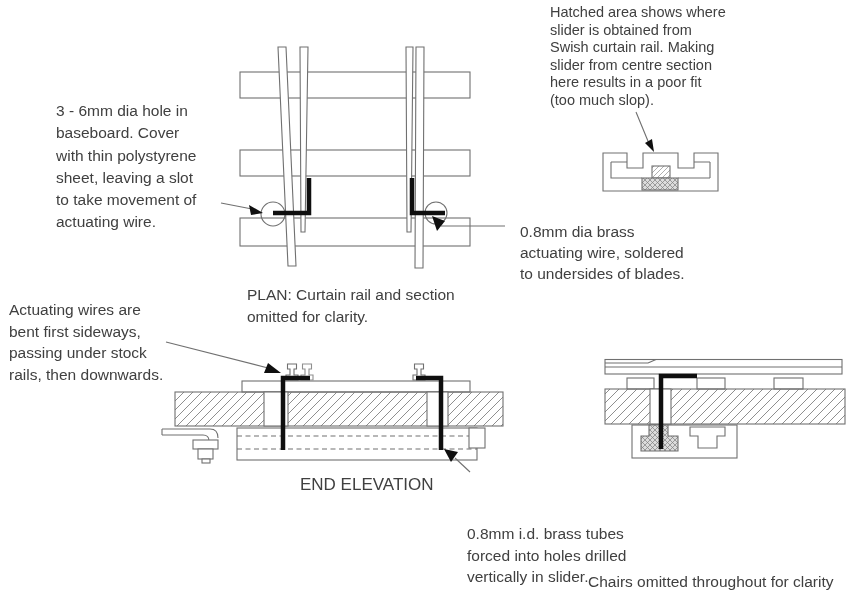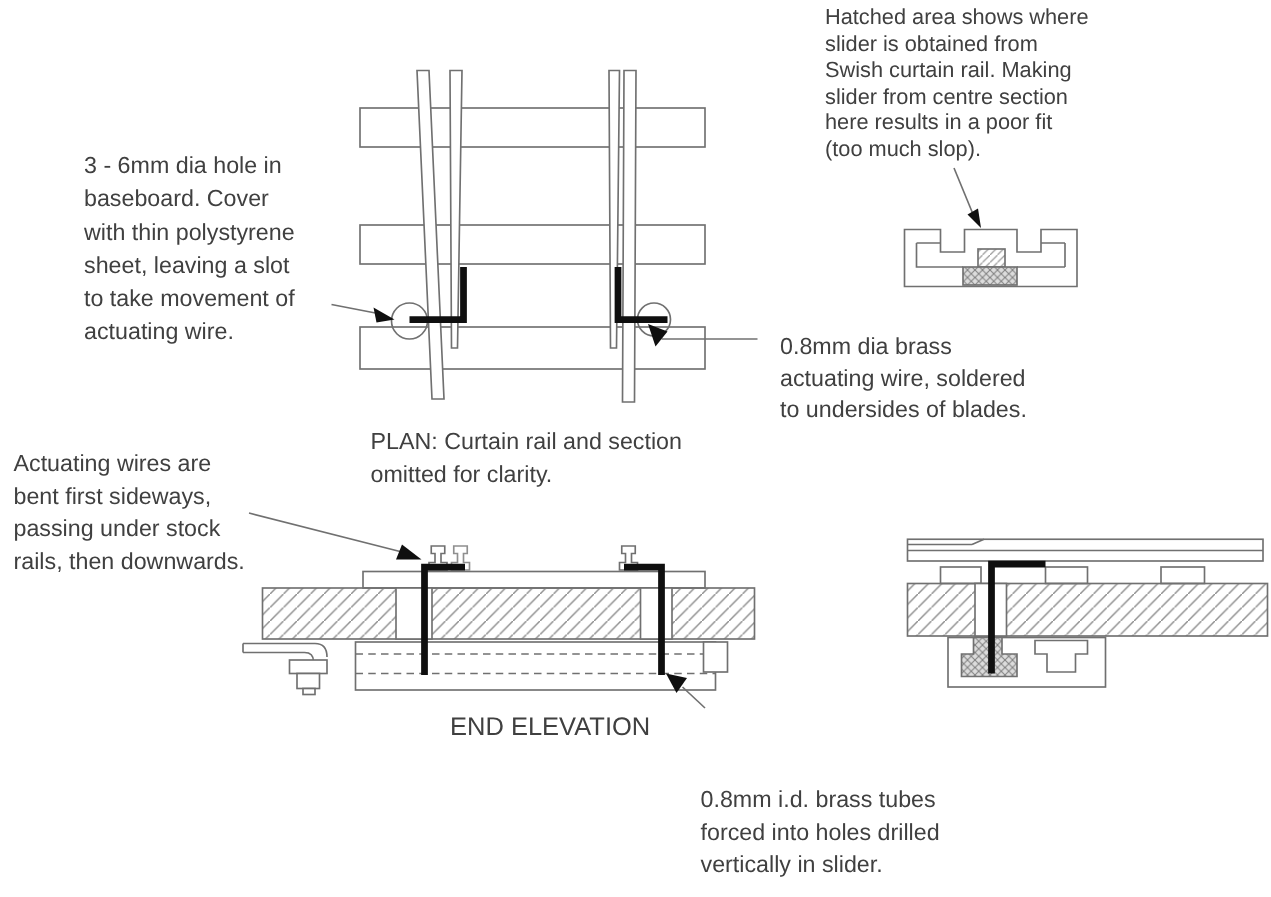--- a/index.html
+++ b/index.html
@@ -150,14 +150,15 @@
 actuating wire, soldered
 to undersides of blades.</div>
   <div class="note note-bent">Actuating wires are
 bent first sideways,
 passing under stock
 rails, then downwards.</div>
   <div class="caption caption-end">END ELEVATION</div>
   <div class="note note-tubes">0.8mm i.d. brass tubes
 forced into holes drilled
 vertically in slider.</div>
+  <div class="note note-chairs">Chairs omitted throughout for clarity</div>
 
 </div>
 
 </body></html>

